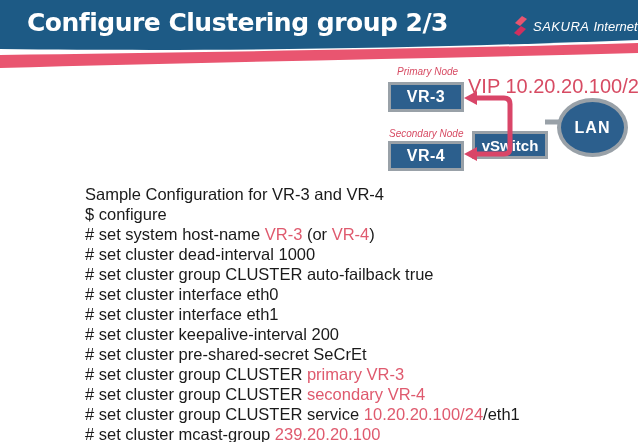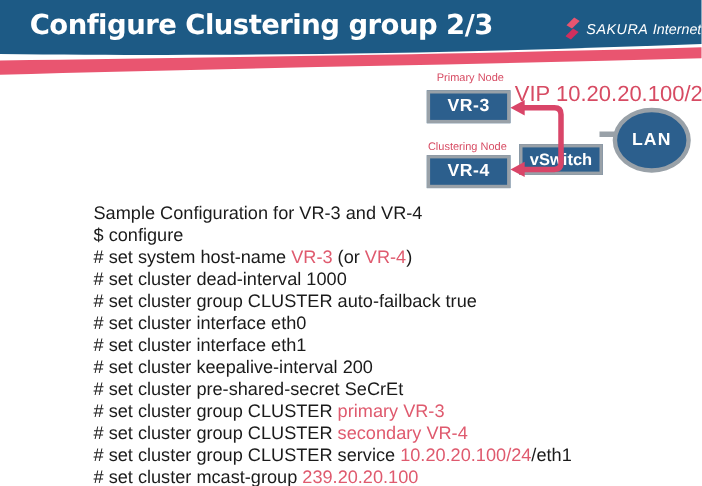--- a/index.html
+++ b/index.html
@@ -45,21 +45,21 @@
   .node-vswitch{left:472px;top:112px;width:76px;height:28px;margin-top:19px;}
   .node-vr3 .node-text,.node-vr4 .node-text{font-size:16px;letter-spacing:0.5px;}
   .node-vswitch .node-text{font-size:15px;}
   .node-lan{
     position:absolute;left:557px;top:98px;width:71px;height:59px;border-radius:50%;
     background:var(--node-fill);border:4px solid var(--node-border);
     display:flex;align-items:center;justify-content:center;z-index:1;
   }
   .node-lan .node-text{position:relative;z-index:3;color:#fff;font-weight:bold;font-size:16px;letter-spacing:1px;}
   .diag-label{
-    position:absolute;color:var(--label-red);font-size:10px;z-index:1;white-space:nowrap;
+    position:absolute;color:var(--label-red);font-size:10px;z-index:1;white-space:nowrap;font-style:italic;
   }
   .label-primary{left:397px;top:66px;}
   .label-secondary{left:389px;top:128px;}
   .vip-label{
     position:absolute;left:468px;top:75px;color:var(--label-red);font-size:20px;z-index:4;white-space:nowrap;text-align:right;
   }
   .arrows{position:absolute;left:0;top:0;z-index:2;pointer-events:none;}
 
   
   .code{
@@ -84,21 +84,21 @@
     <svg width="14" height="22" viewBox="0 0 14 22">
       <path d="M8,1 L13,4 L6,11 L1,8 Z" fill="#e75570"></path>
       <path d="M7,11 L12,14 L5,21 L0,18 Z" fill="#cf2f5e"></path>
     </svg>
     <span class="brand">SAKURA</span>
     <span class="suffix">Internet</span>
   </div>
 
   <div>
     <span class="diag-label label-primary">Primary Node</span>
-    <span class="diag-label label-secondary">Clustering Node</span>
+    <span class="diag-label label-secondary">Secondary Node</span>
     <span class="vip-label">VIP 10.20.20.100/24</span>
 
     <div class="node node-vr3">
       <span class="node-text">VR-3</span>
     </div>
     <div class="node node-vr4">
       <span class="node-text">VR-4</span>
     </div>
     <div class="node node-vswitch">
       <span class="node-text">vSwitch</span>

